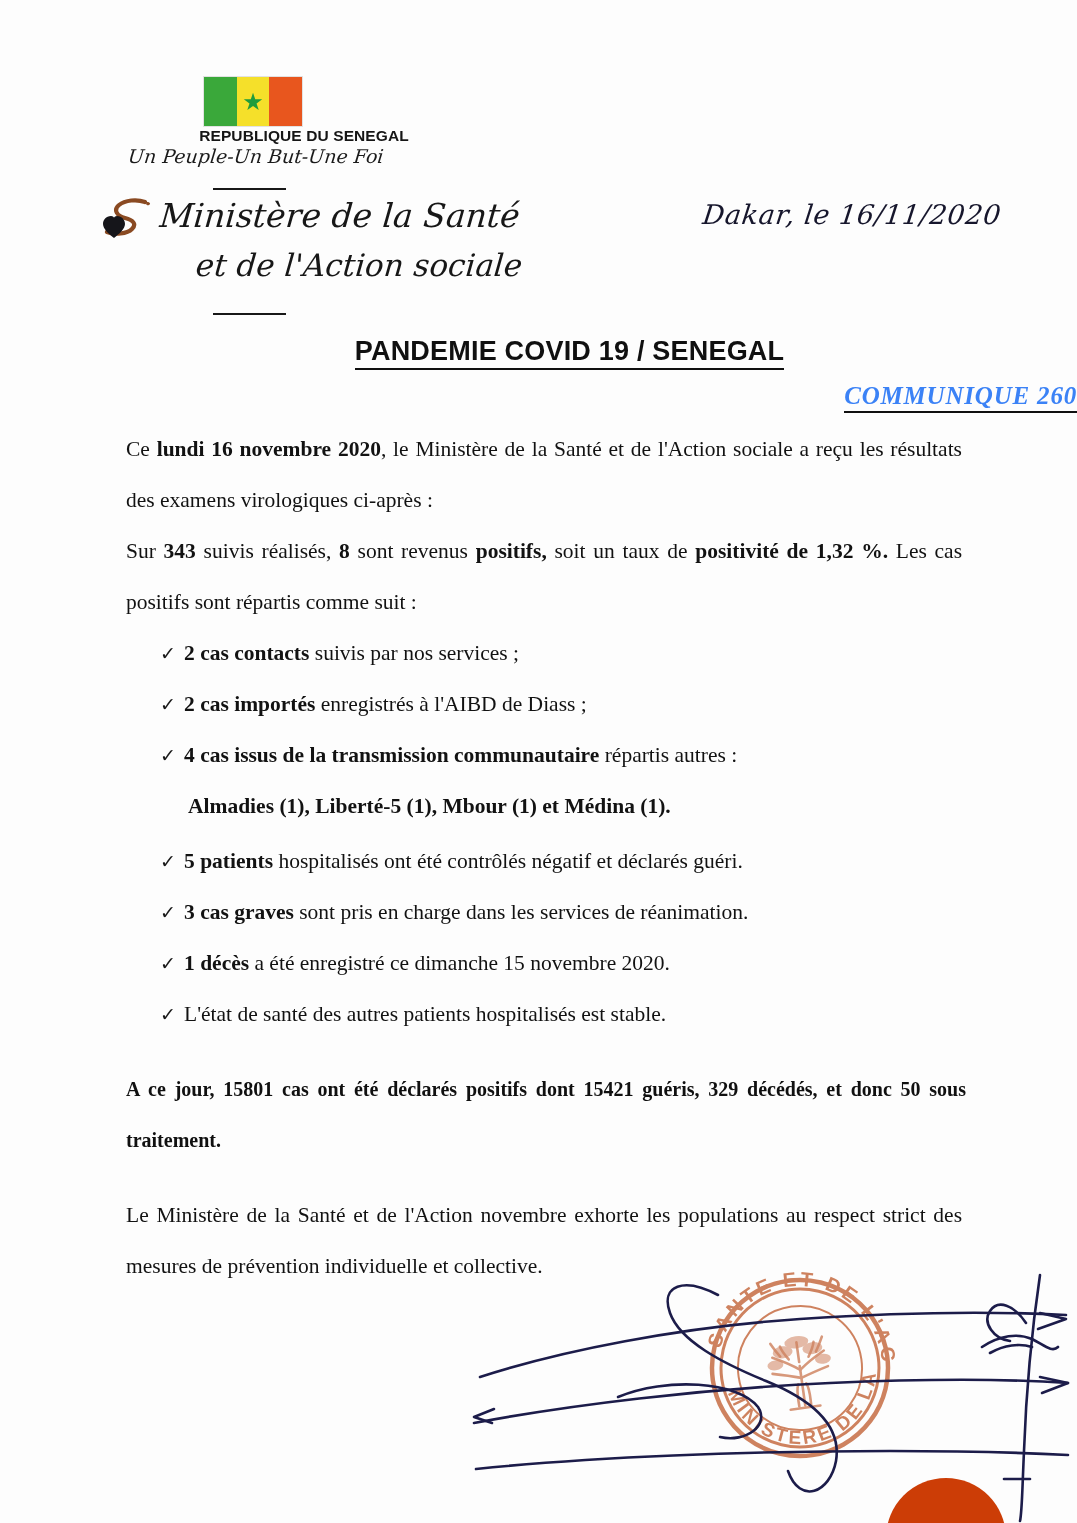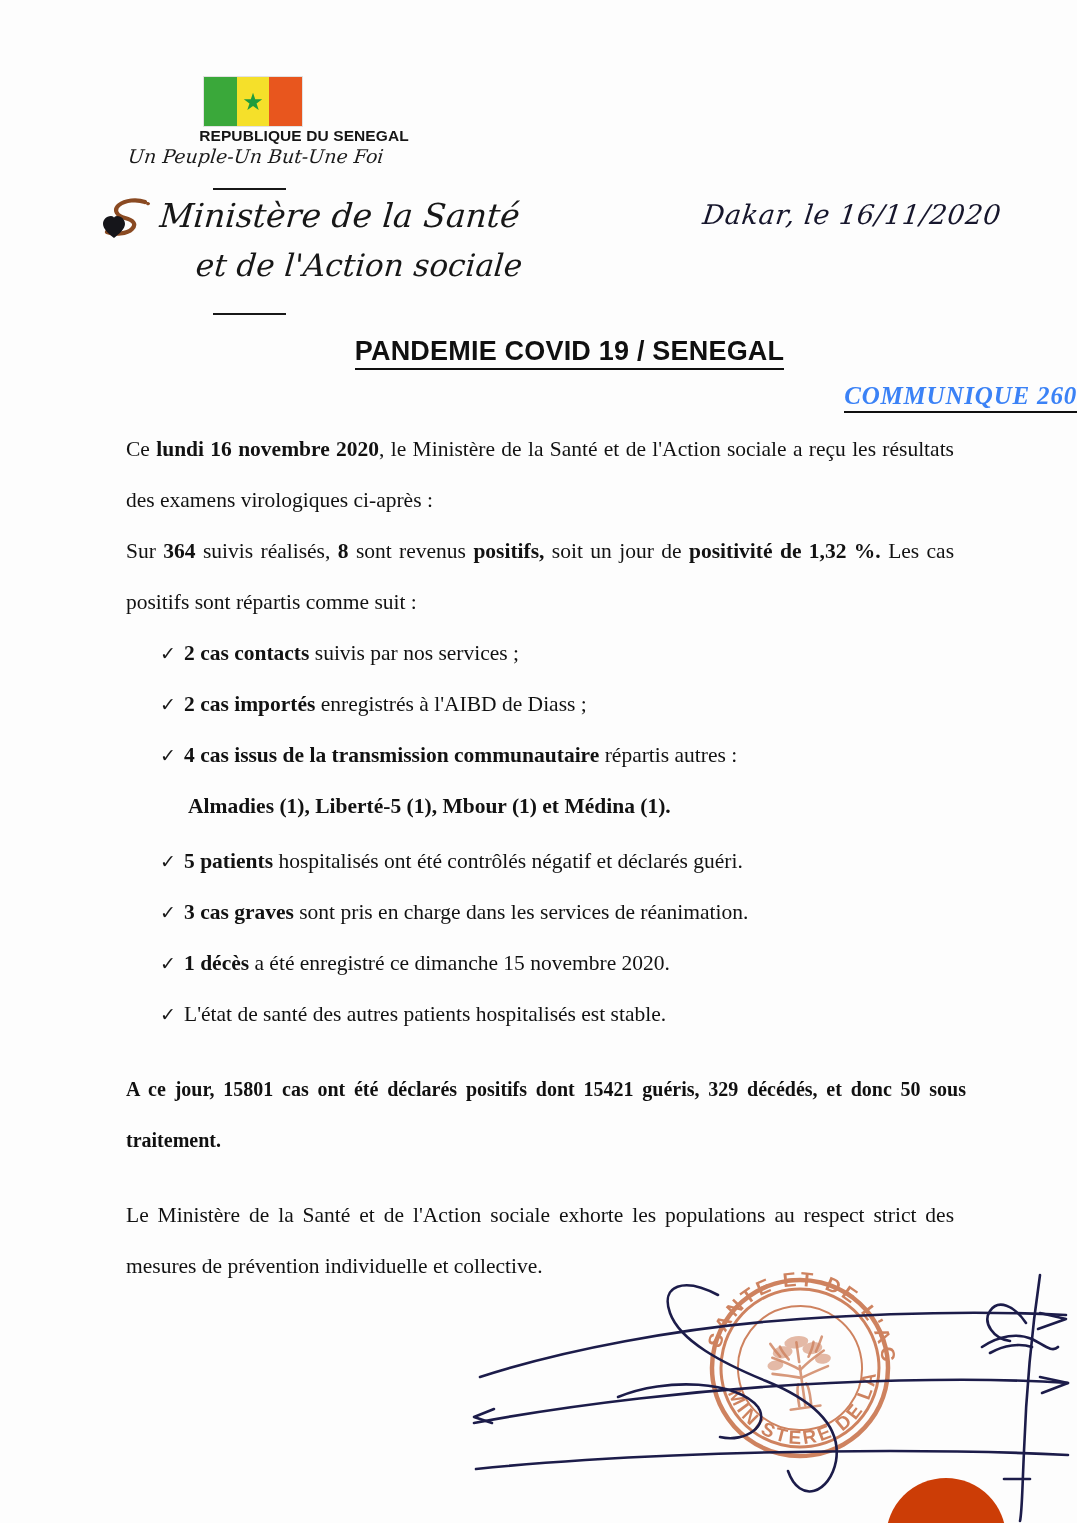--- a/index.html
+++ b/index.html
@@ -154,21 +154,21 @@
   }
 
   
   .body-area {
     position: absolute;
     left: 126px;
     top: 424px;
     width: 840px;
   }
   p.para {
-    margin: 0 12px 0 0;
+    margin: 0 4px 0 0;
     font-size: 21.5px;
     line-height: 51px;
     color: #121212;
     text-align: justify;
     text-justify: inter-word;
   }
   p.para b, .bold { font-weight: bold; }
   .gap-sm { height: 4px; }
 
   ul.checks {
@@ -275,21 +275,21 @@
     <span>PANDEMIE COVID 19 / SENEGAL</span>
   </div>
   <div class="doc-subtitle">
     <span>COMMUNIQUE 260</span>
   </div>
 
   <div class="body-area">
 
     <p class="para"><span>Ce </span><b>lundi 16 novembre 2020</b><span>, le Ministère de la Santé et de l'Action sociale a reçu les résultats des examens virologiques ci-après :</span></p>
 
-    <p class="para"><span>Sur </span><b>364</b><span> suivis réalisés, </span><b>8</b><span> sont revenus </span><b>positifs,</b><span> soit un jour de </span><b>positivité de 1,32 %.</b><span> Les cas positifs sont répartis comme suit :</span></p>
+    <p class="para"><span>Sur </span><b>343</b><span> suivis réalisés, </span><b>8</b><span> sont revenus </span><b>positifs,</b><span> soit un taux de </span><b>positivité de 1,32 %.</b><span> Les cas positifs sont répartis comme suit :</span></p>
 
     <ul class="checks">
       <li>
         <span class="tick">✓</span>
         <b>2 cas contacts</b><span> suivis par nos services ;</span>
       </li>
       <li>
         <span class="tick">✓</span>
         <b>2 cas importés</b><span> enregistrés à l'AIBD de Diass ;</span>
       </li>
@@ -321,21 +321,21 @@
         <b></b><span>L'état de santé des autres patients hospitalisés est stable.</span>
       </li>
     </ul>
 
     <div class="gap-sm"></div>
 
     <p class="summary">A ce jour, 15801 cas ont été déclarés positifs dont 15421 guéris, 329 décédés, et donc 50 sous traitement.</p>
 
     <div class="gap-sm"></div>
 
-    <p class="para">Le Ministère de la Santé et de l'Action sociale exhorte les populations au respect strict des mesures de prévention individuelle et collective.</p>
+    <p class="para">Le Ministère de la Santé et de l'Action novembre exhorte les populations au respect strict des mesures de prévention individuelle et collective.</p>
   </div>
 
   <div class="stamp-wrap">
     <svg width="220" height="220" viewBox="0 0 220 220">
       <defs>
         <path id="arcTop" d="M 28,110 A 82,82 0 0 1 192,110"></path>
         <path id="arcBot" d="M 34,110 A 76,76 0 0 0 186,110"></path>
       </defs>
       <g transform="rotate(-8 110 110)" opacity="0.88">
         <circle cx="110" cy="110" r="88" fill="none" stroke="#c8724a" stroke-width="4.5"></circle>

